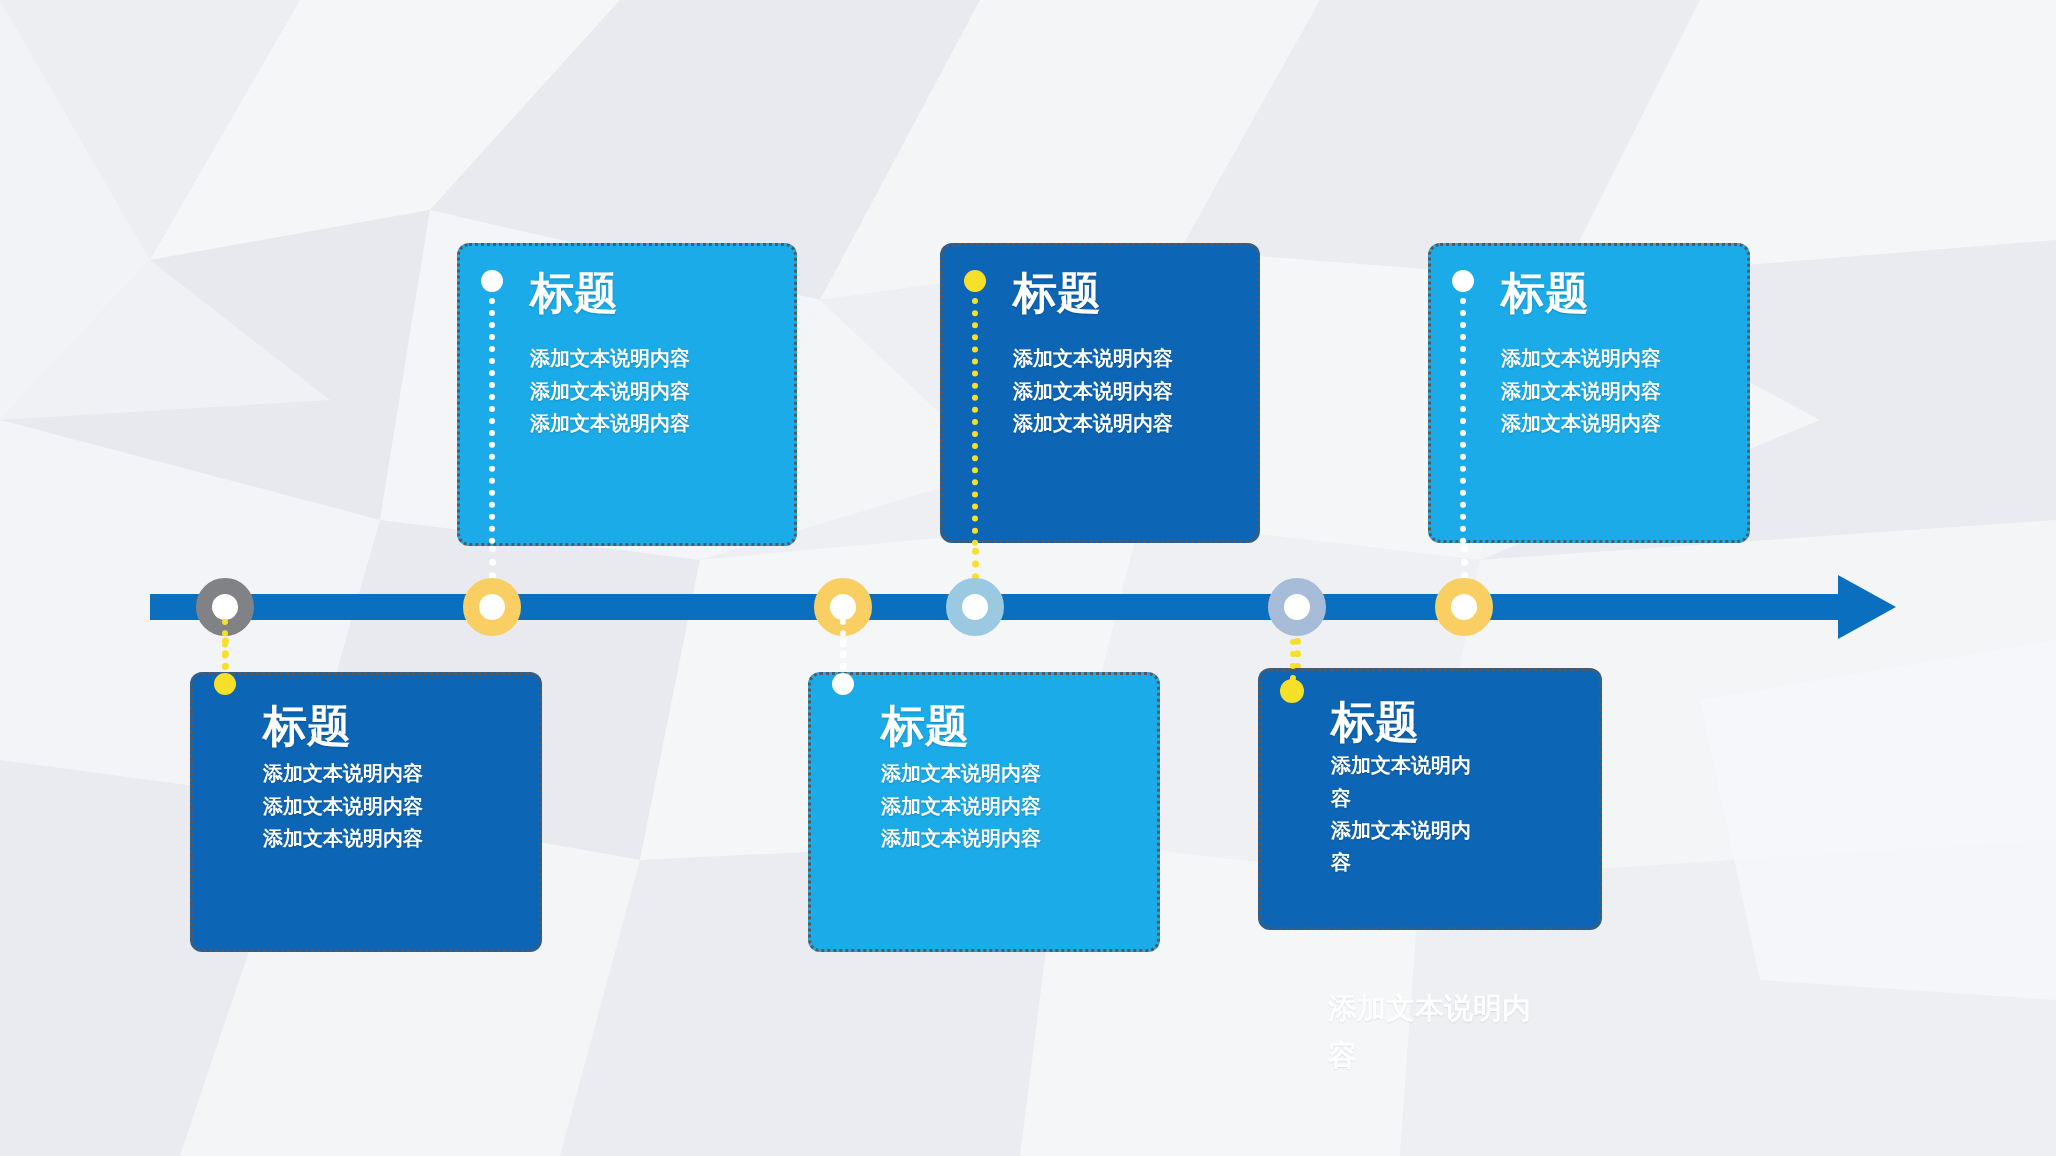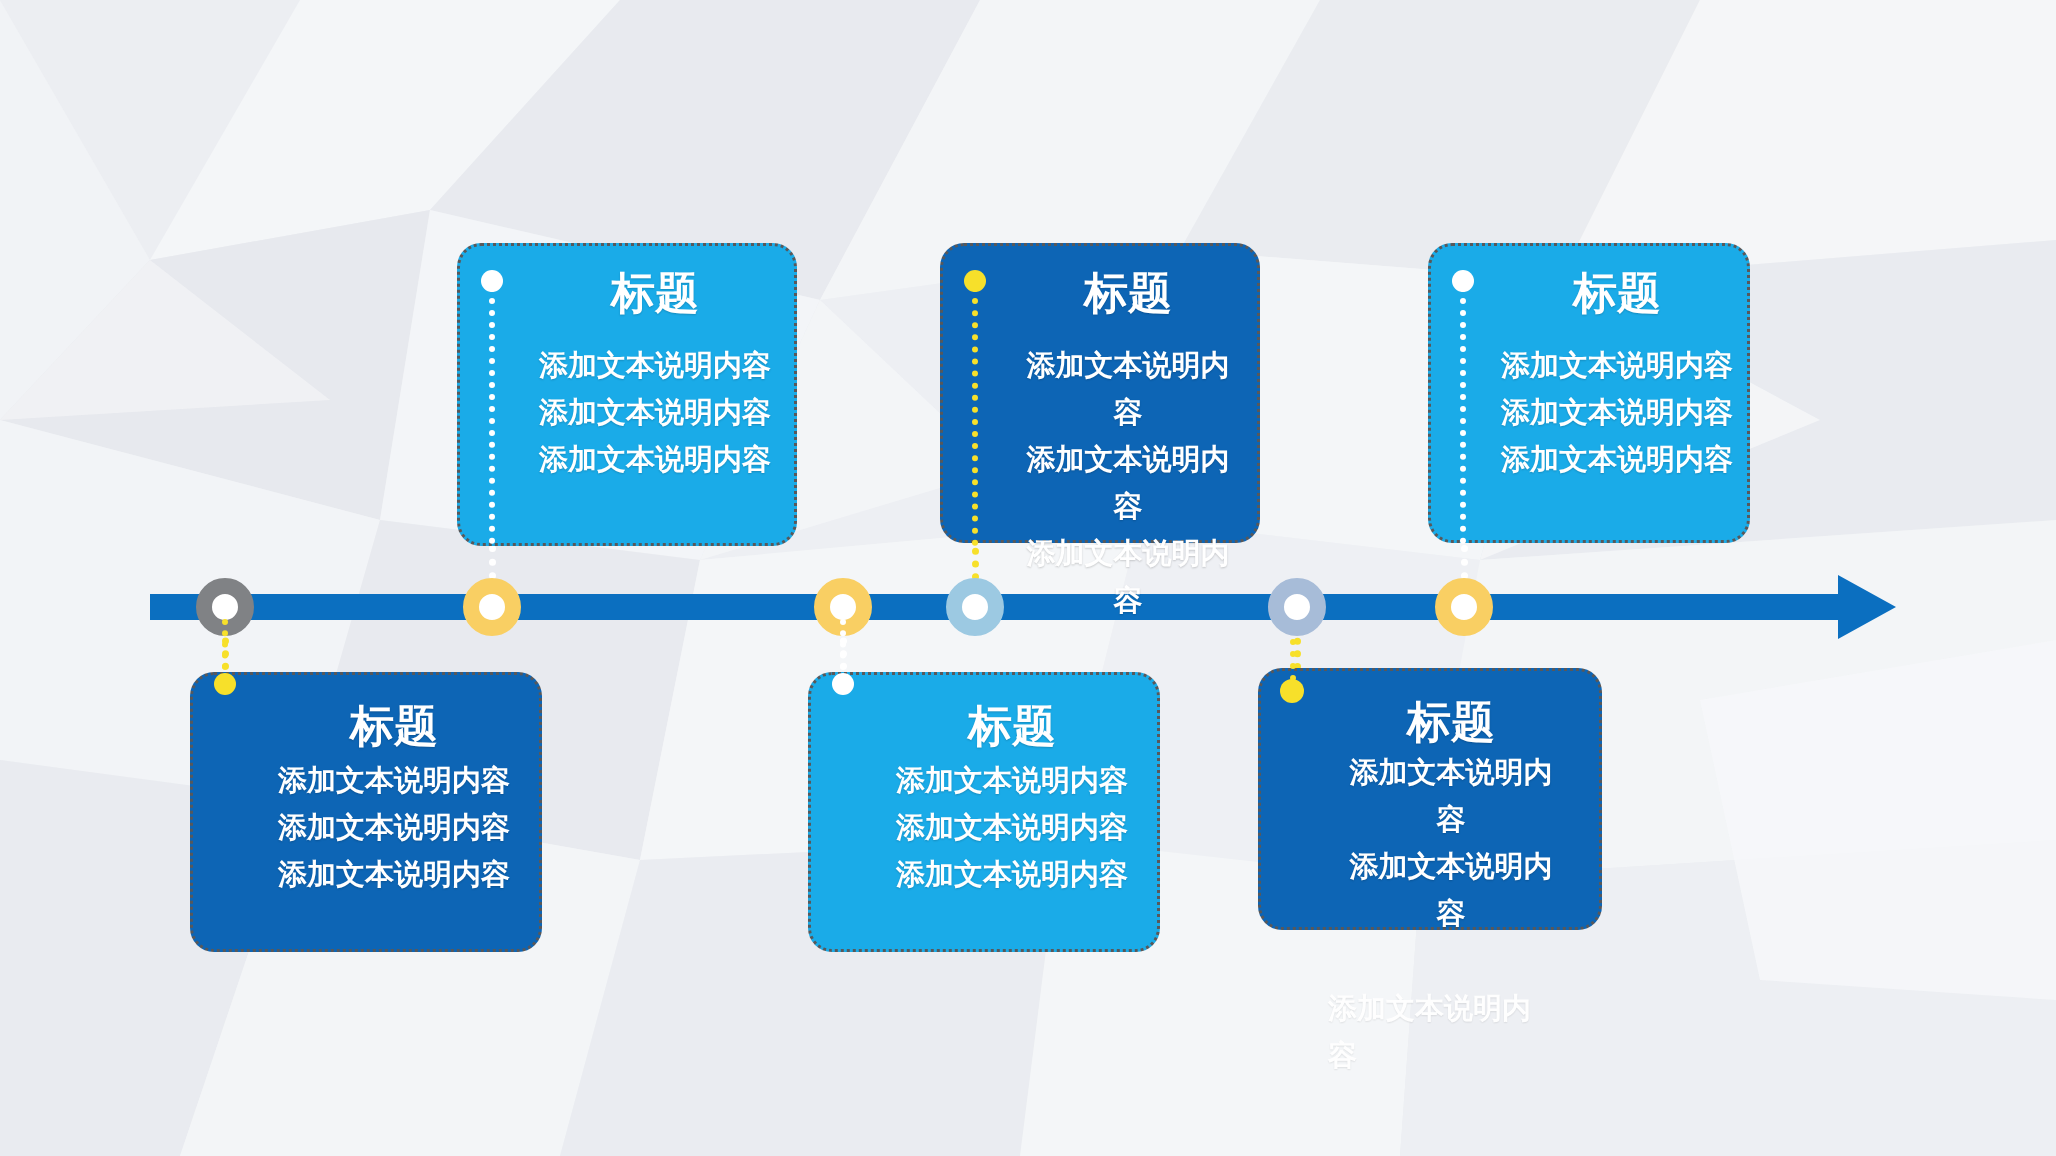--- a/index.html
+++ b/index.html
@@ -54,39 +54,38 @@
     width: 0;
     border-left-style: dotted;
     border-left-width: 7px;
   }
 
   
   .card {
     position: absolute;
     box-sizing: border-box;
     border: 3px dotted #58585a;
-    border-radius: 24px;
+    border-radius: 12px;
     color: #ffffff;
-    text-align: center;
   }
   .card-inner {
     position: absolute;
     left: 70px;
     right: 14px;
     top: 0;
   }
   .card-title {
     font-size: 44px;
     font-weight: bold;
     line-height: 1.05;
     white-space: nowrap;
     text-shadow: 0 1px 2px rgba(0,0,0,.18);
   }
   .card-line {
-    font-size: 29px;
+    font-size: 20px;
     font-weight: bold;
     line-height: 1.62;
     text-shadow: 0 1px 2px rgba(0,0,0,.18);
   }
 
   
   .card-dot {
     position: absolute;
     border-radius: 50%;
   }

